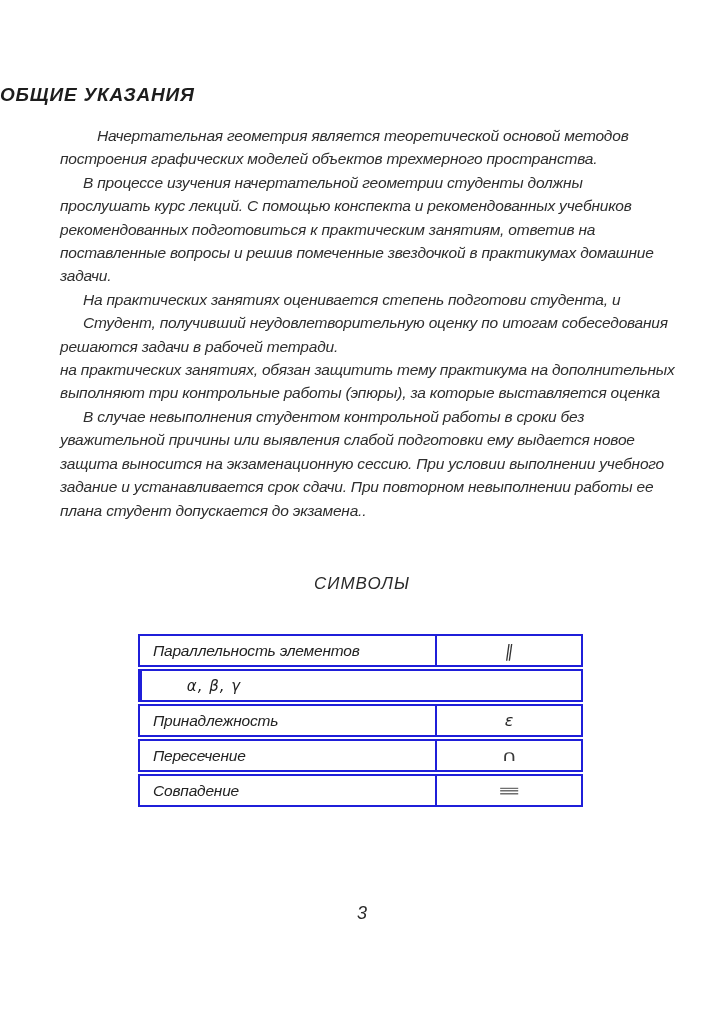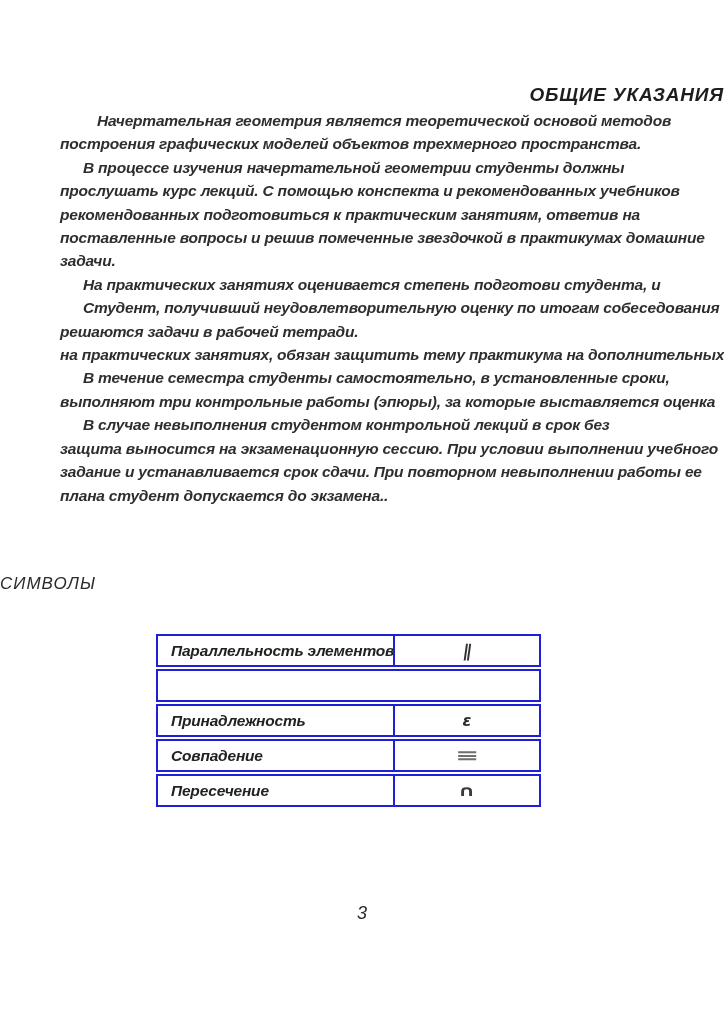--- a/index.html
+++ b/index.html
@@ -7,45 +7,46 @@
     position:relative;
     width:724px;height:1024px;
     background:#ffffff;
     overflow:hidden;
     font-family:"Liberation Sans", sans-serif;
     font-style:italic;
     color:#2e2e2e;
   }
   .title{
     position:absolute;left:0;top:84px;width:724px;
-    text-align:right;
+    text-align:left;
     font-size:19px;font-weight:700;
     letter-spacing:0.8px;
     color:#1d1d1d;
   }
   .body-text{
-    position:absolute;left:60px;top:109px;width:608px;font-weight:bold;
+    position:absolute;left:60px;top:124px;width:608px;
   }
   .line{
     white-space:nowrap;
     font-size:15.5px;
     line-height:23.4px;
     letter-spacing:-0.2px;
     color:#2e2e2e;
   }
   .ind-a{padding-left:37px;}
   .ind-b{padding-left:23px;}
   .section-title{
     position:absolute;left:0;top:574px;width:724px;
+    text-align:center;
     font-size:17px;font-weight:400;
     letter-spacing:1px;
     color:#2a2a2a;
   }
   .symbols-table{
-    position:absolute;left:156px;top:634px;width:385px;font-weight:bold;
+    position:absolute;left:138px;top:634px;width:445px;
   }
   .trow{
     box-sizing:border-box;
     height:33px;
     border:2px solid #1f1fd9;
     margin-bottom:2px;
     display:flex;
     background:#ffffff;
   }
   .tlabel{
@@ -97,63 +98,66 @@
     <div class="line">рекомендованных подготовиться к практическим занятиям, ответив на</div>
     <div class="line">поставленные вопросы и решив помеченные звездочкой в практикумах домашние</div>
     <div class="line">задачи.</div>
 
     <div class="line ind-b">На практических занятиях оценивается степень подготови студента, и</div>
     <div class="line ind-b">Студент, получивший неудовлетворительную оценку по итогам собеседования</div>
 
     <div class="line">решаются задачи в рабочей тетради.</div>
     <div class="line">на практических занятиях, обязан защитить тему практикума на дополнительных</div>
 
-    <div class="line ind-b">В течение семестра студенты самостоятельно, в установленные сроки,</div>
     <div class="line">выполняют три контрольные работы (эпюры), за которые выставляется оценка</div>
 
-    <div class="line ind-b">В случае невыполнения студентом контрольной лекций в срок без</div>
+    <div class="line ind-b">В случае невыполнения студентом контрольной работы в сроки без</div>
+    <div class="line">уважительной причины или выявления слабой подготовки ему выдается новое</div>
     <div class="line">защита выносится на экзаменационную сессию. При условии выполнении учебного</div>
     <div class="line">задание и устанавливается срок сдачи. При повторном невыполнении работы ее</div>
     <div class="line">плана студент допускается до экзамена..</div>
   </div>
 
   <div class="section-title">СИМВОЛЫ</div>
 
   <div class="symbols-table">
 
     <div class="trow">
       <div class="tlabel">Параллельность элементов</div>
       <div class="tsym">
         <span class="s s0">∥</span>
       </div>
     </div>
 
 
     <div class="trow">
+      <div class="tsym">
+        <span class="s s2">α, β, γ</span>
+      </div>
     </div>
 
 
     <div class="trow">
       <div class="tlabel">Принадлежность</div>
       <div class="tsym">
         <span class="s s4">ε</span>
       </div>
     </div>
 
     <div class="trow">
-      <div class="tlabel">Совпадение</div>
+      <div class="tlabel">Пересечение</div>
       <div class="tsym">
-        <span class="s s5">≡</span>
+        <span class="s s6">∩</span>
       </div>
     </div>
 
     <div class="trow">
-      <div class="tlabel">Пересечение</div>
+      <div class="tlabel">Совпадение</div>
       <div class="tsym">
-        <span class="s s6">∩</span>
+        <span class="s s5">≡</span>
       </div>
     </div>
 
   </div>
 
   <div class="page-number">3</div>
 
 </div>
 
 </body></html>

